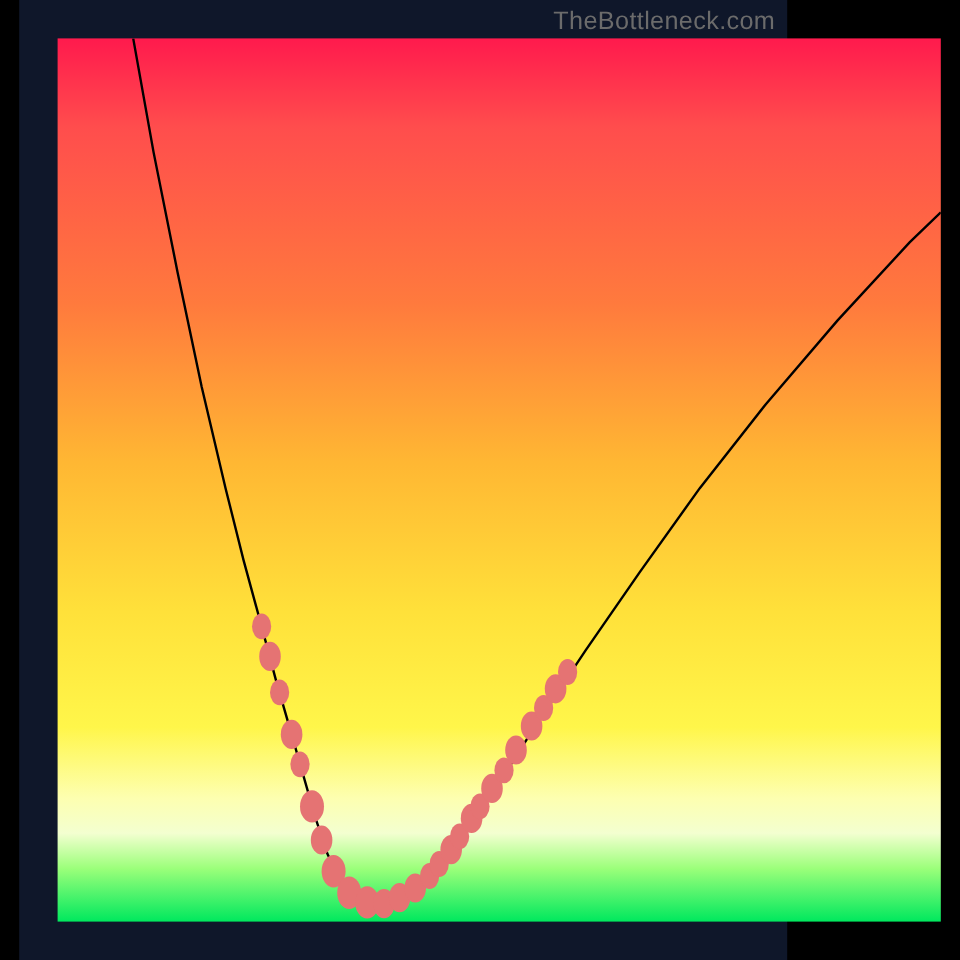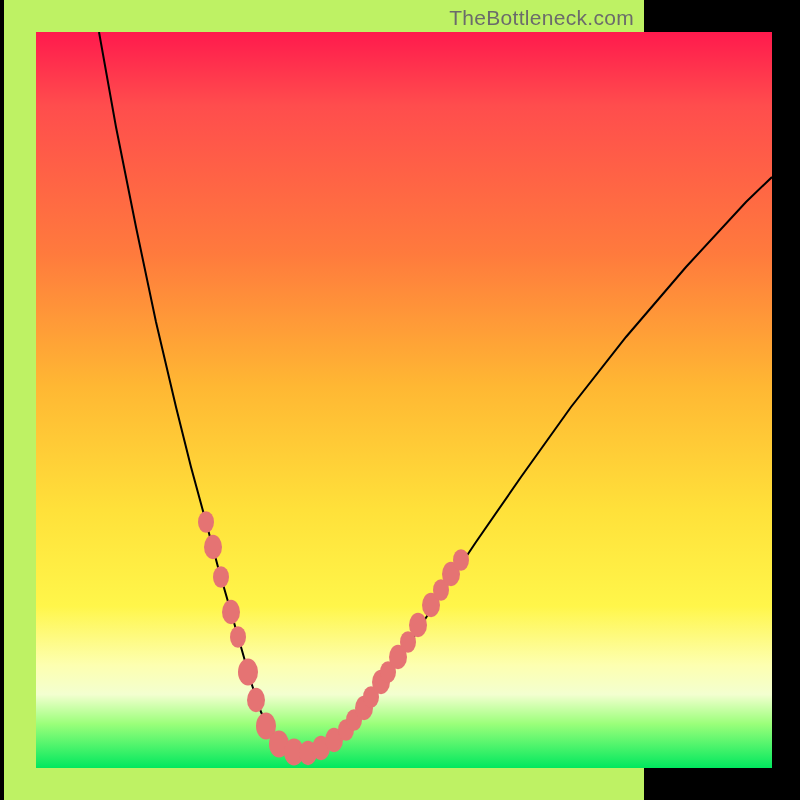--- a/index.html
+++ b/index.html
@@ -6,25 +6,25 @@
     margin: 0;
     padding: 0;
     width: 800px;
     height: 800px;
     background: #000;
     overflow: hidden;
     font-family: Arial, Helvetica, sans-serif;
   }
   .frame {
     position: absolute;
-    left: 4px;
+    left: 16px;
     top: 0;
     width: 640px;
     height: 800px;
-    background: #bef264;
+    background: #0f172a;
   }
   .plot {
     position: absolute;
     left: 32px;
     top: 32px;
     width: 736px;
     height: 736px;
     
     background: linear-gradient(to bottom,
       #ff1a4d 0%,

